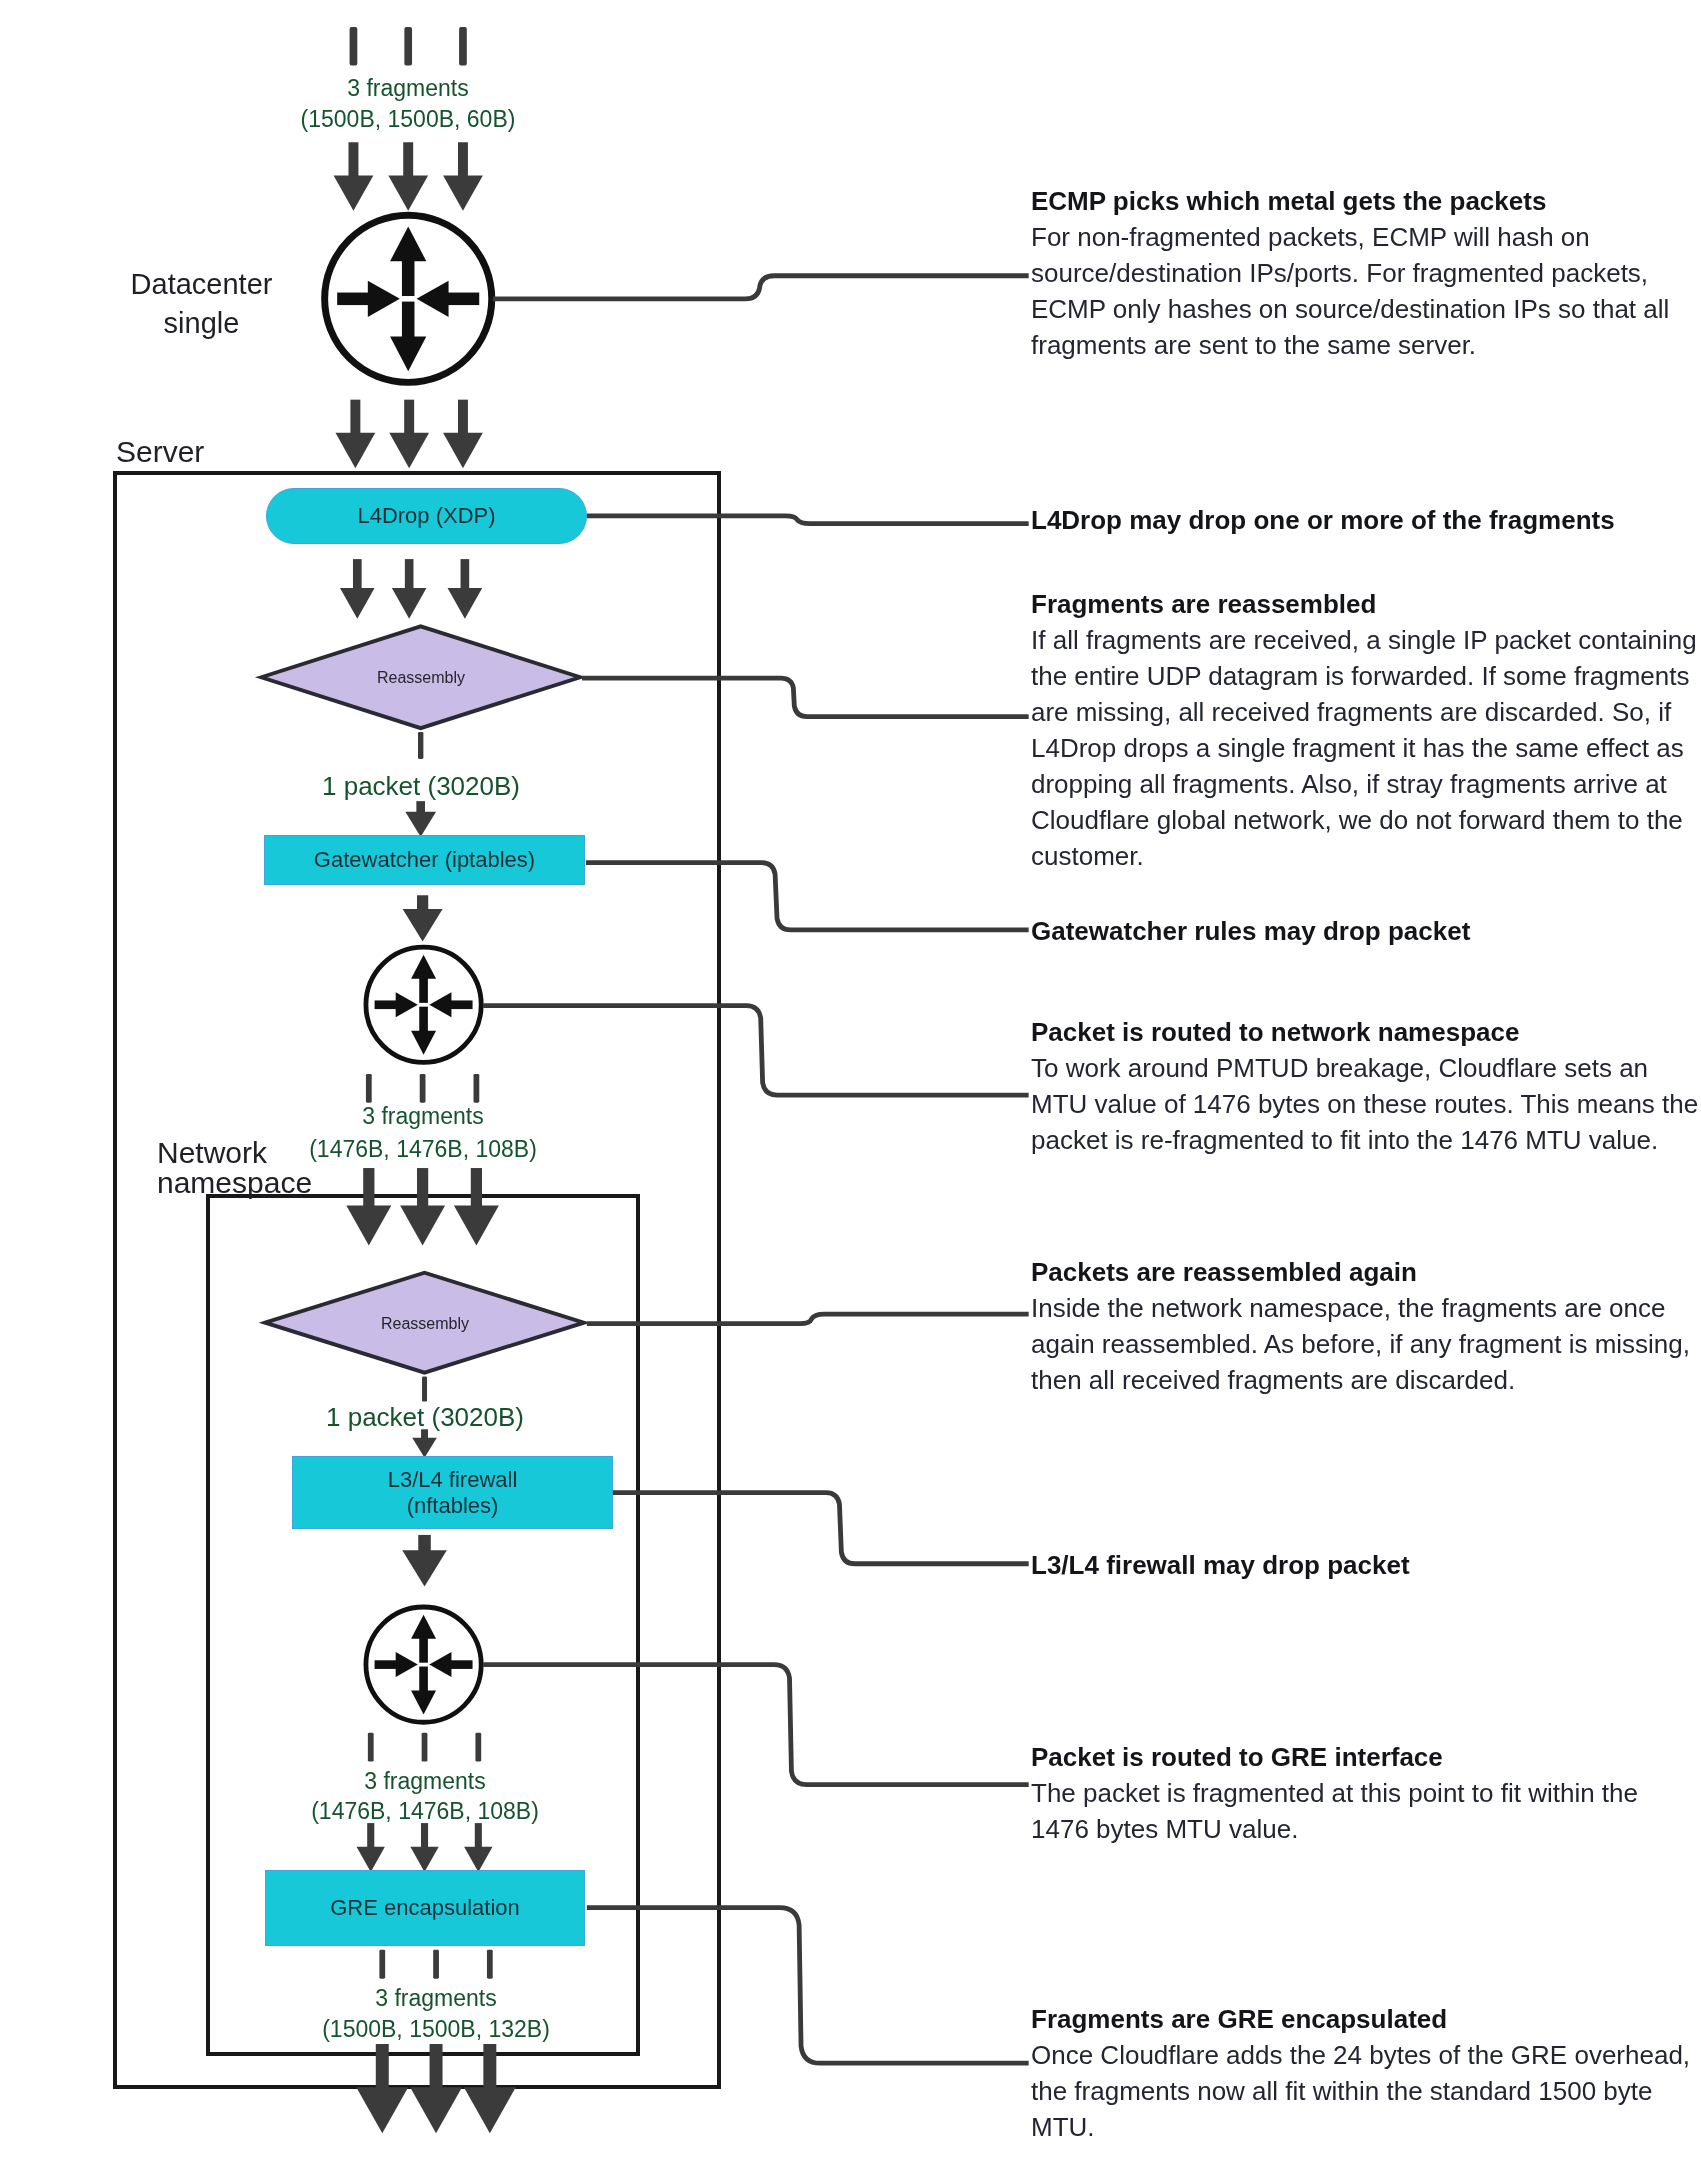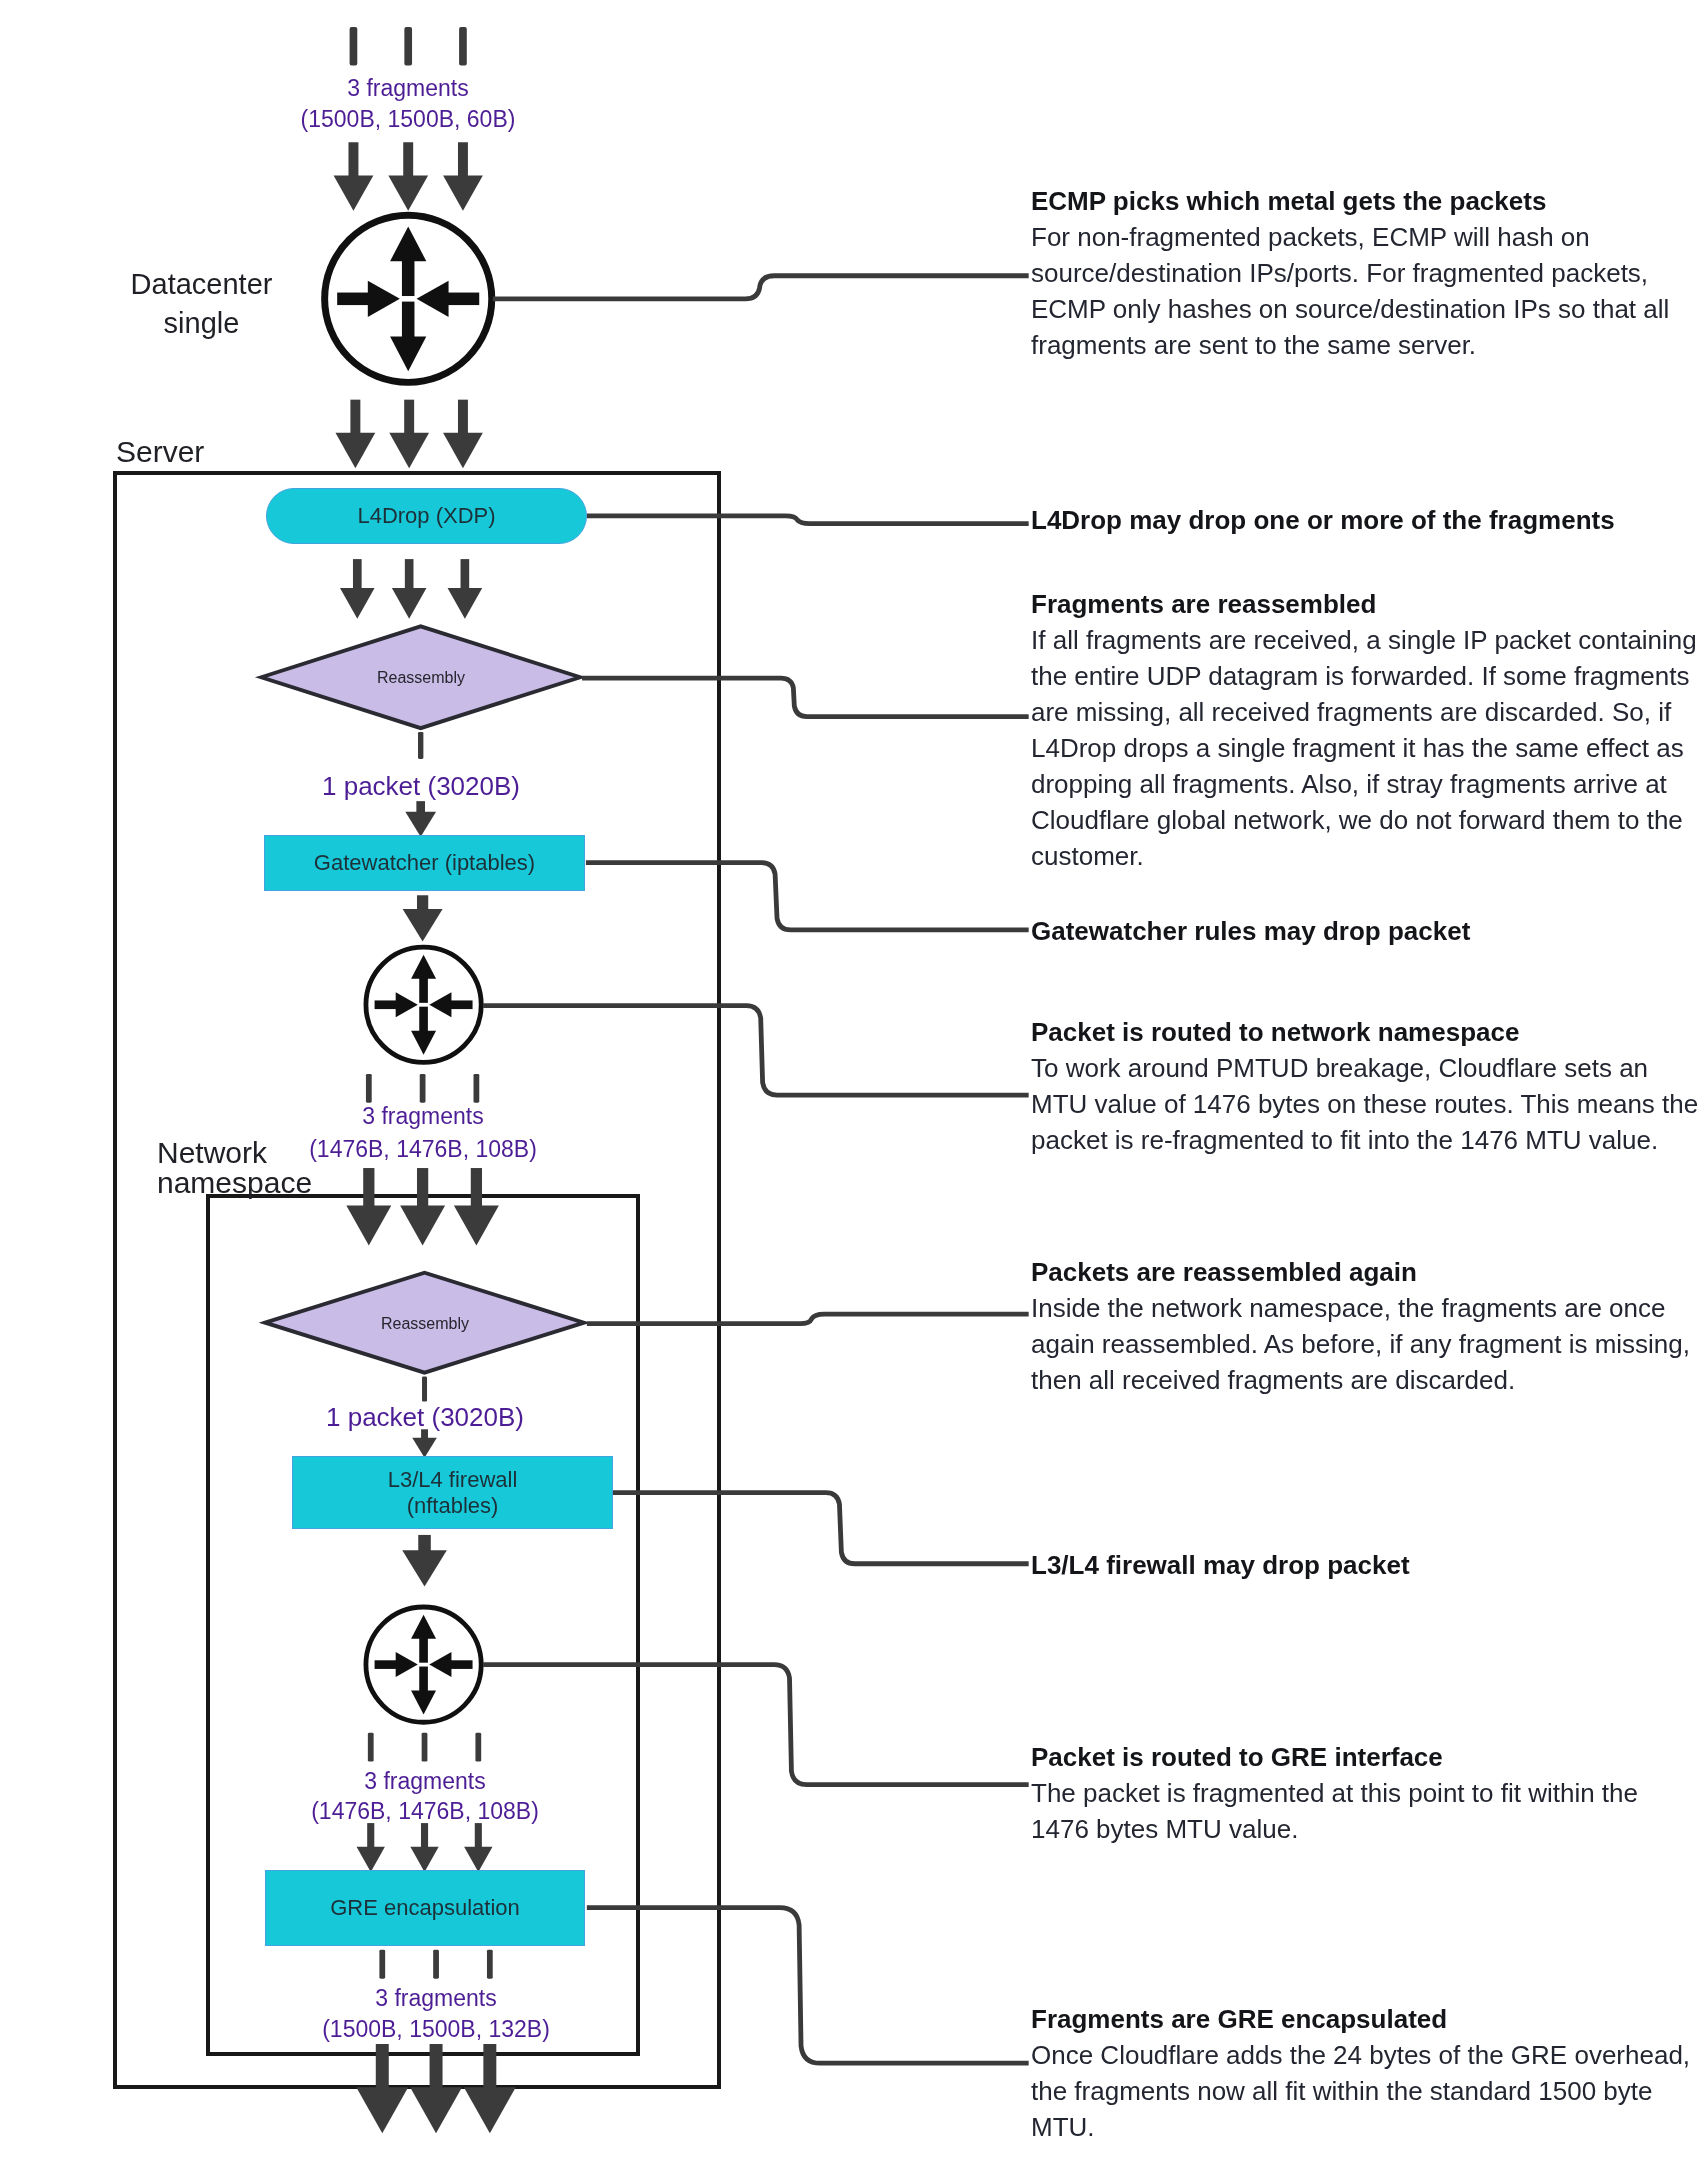--- a/index.html
+++ b/index.html
@@ -3,21 +3,21 @@
 <meta charset="utf-8">
 <style>
   html,body{margin:0;padding:0;background:#fff;}
   .stage{position:relative;width:1701px;height:2168px;background:#ffffff;
          font-family:"Liberation Sans",sans-serif;color:#1c1d22;overflow:hidden;}
   .frame{position:absolute;border:4.8px solid #181818;box-sizing:border-box;z-index:1;background:transparent;}
   .svg-layer{position:absolute;left:0;top:0;width:1701px;height:2168px;z-index:2;pointer-events:none;}
   .pbox{position:absolute;display:flex;flex-direction:column;align-items:center;justify-content:center;
         text-align:center;background:#17c8d8;border:1.9px solid #42a4de;box-sizing:border-box;
         color:#1d3038;font-size:22px;line-height:26px;z-index:3;}
-  .small-label{position:absolute;font-size:23px;line-height:27px;color:#4c1d95;white-space:nowrap;
+  .small-label{position:absolute;font-size:23px;line-height:27px;color:#14532d;white-space:nowrap;
         transform:translateX(-50%);z-index:3;}
   .packet-label{font-size:26px;}
   .frame-label{position:absolute;font-size:30px;line-height:27px;color:#202126;z-index:3;}
   .frame-label div{line-height:30px;}
   .diamond-label{position:absolute;transform:translate(-50%,-50%);font-size:16px;color:#26262e;
         white-space:nowrap;z-index:3;}
   .side-label{position:absolute;text-align:center;font-size:29px;line-height:39px;color:#1f2025;z-index:3;}
   .note{position:absolute;left:1031px;width:672px;z-index:3;}
   .note .nh{font-weight:700;font-size:26px;line-height:36px;color:#141519;}
   .note .nb{font-size:26px;line-height:36px;color:#232630;}
@@ -142,21 +142,21 @@
   <div class="frame-label" style="left:116px;top:438px;">Server</div>
 
   <div class="pbox" style="left:266px;top:488px;width:321px;height:56px;border-radius:28px;">
     <div>L4Drop (XDP)</div>
   </div>
 
   <div class="diamond-label" style="left:421px;top:678px;">Reassembly</div>
 
   <div class="small-label packet-label" style="left:421px;top:773px;">1 packet (3020B)</div>
 
-  <div class="pbox" style="left:264px;top:835px;width:321px;height:56px;">
+  <div class="pbox" style="left:264px;top:835px;width:321px;height:50px;">
     <div>Gatewatcher (iptables)</div>
   </div>
 
   <div class="small-label" style="left:423px;top:1103px;">3 fragments</div>
   <div class="small-label" style="left:423px;top:1136px;">(1476B, 1476B, 108B)</div>
 
   <div class="frame-label" style="left:157px;top:1138px;">
     <div>Network</div>
     <div>namespace</div>
   </div>

